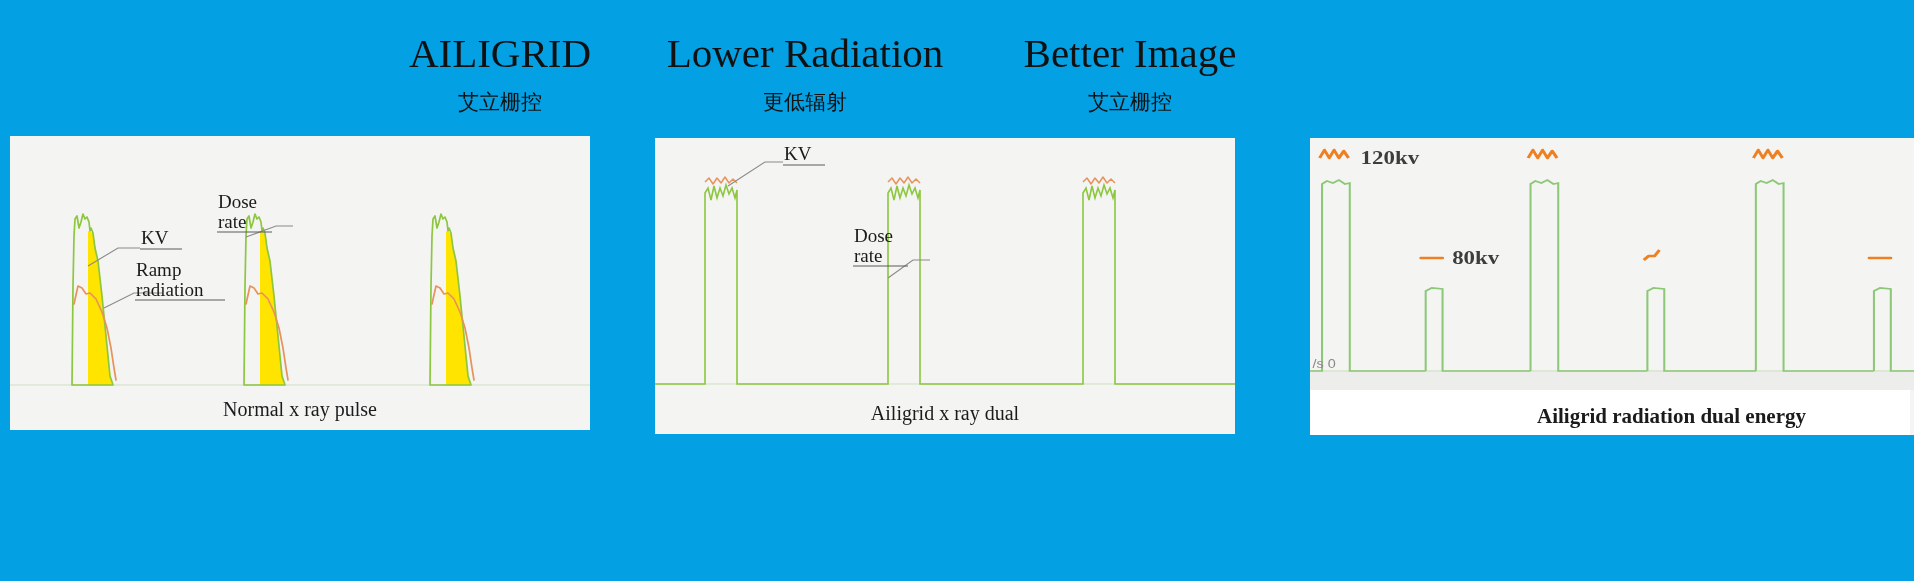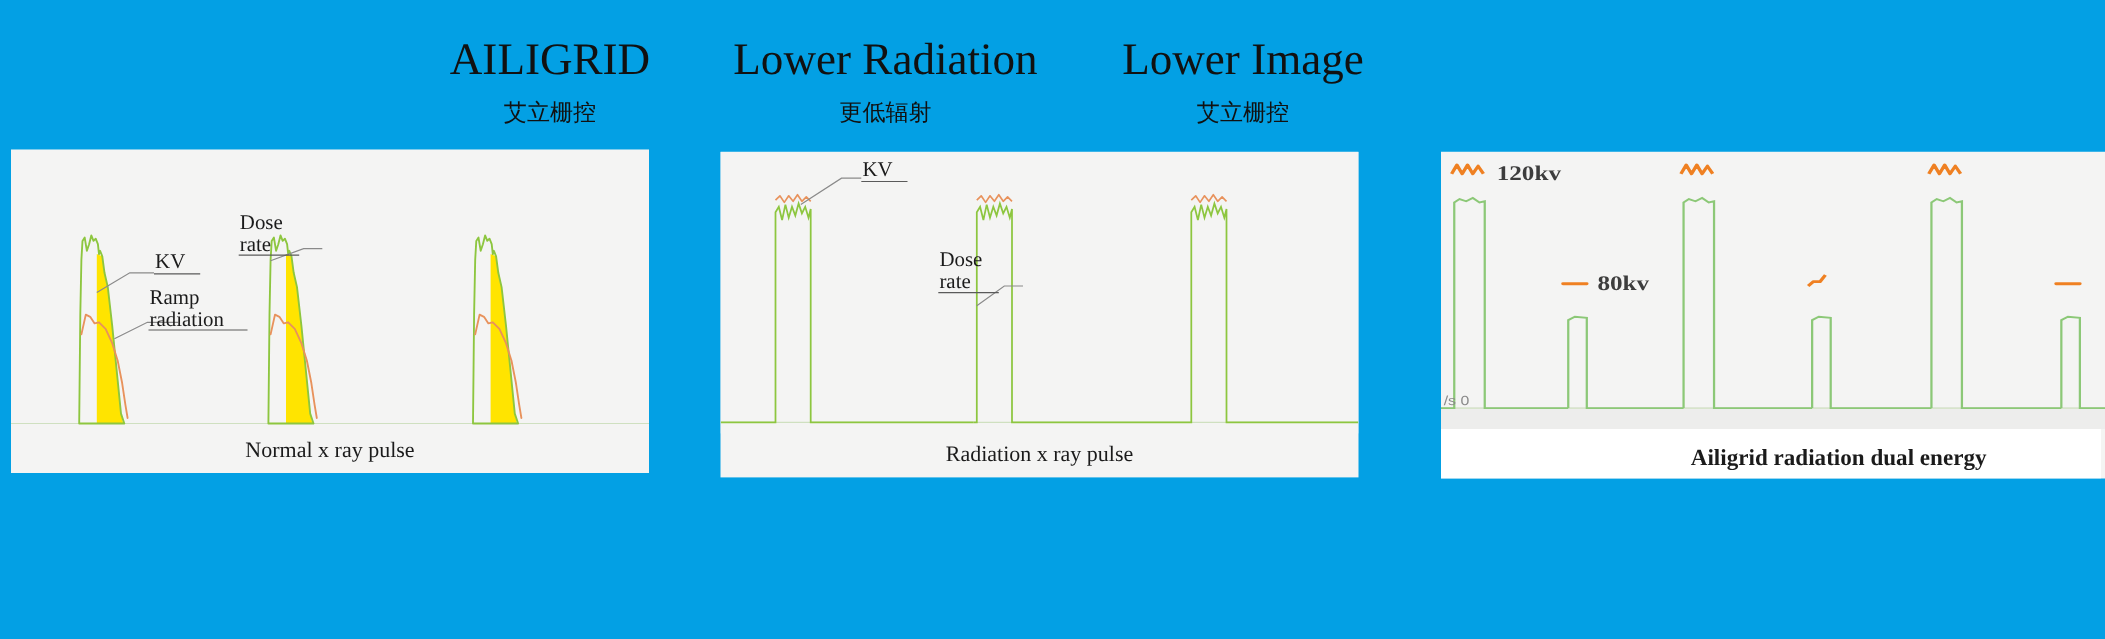--- a/index.html
+++ b/index.html
@@ -130,21 +130,21 @@
     <div class="en">Lower Radiation</div>
     <div class="cn">更低辐射</div>
   </div>
 
   <div class="head-col" id="head-col-0">
     <div class="en">AILIGRID</div>
     <div class="cn">艾立栅控</div>
   </div>
 
   <div class="head-col" id="head-col-2">
-    <div class="en">Lower Image</div>
+    <div class="en">Better Image</div>
     <div class="cn">艾立栅控</div>
   </div>
 
 </div>
 
 <div class="panel" id="panel-0">
 
   <div class="plot-area">
     <svg class="plot-svg" viewBox="0 0 580 258" preserveAspectRatio="none">
 
@@ -234,21 +234,21 @@
       <g>
         <path class="leader" d="M 233 140 L 258 122 L 275 122"></path>
         <text class="ann" x="199" y="104">Dose</text>
         <text class="ann" x="199" y="124">rate</text>
         <line class="underline" x1="198" y1="128" x2="253" y2="128"></line>
       </g>
 
     </svg>
   </div>
 
-  <div class="caption">Radiation x ray pulse</div>
+  <div class="caption">Ailigrid x ray dual</div>
 </div>
 
 <div class="panel" id="panel-2">
 
   <div class="plot-area">
     <svg class="plot-svg" viewBox="0 0 600 252" preserveAspectRatio="none">
 
       <rect x="0" y="232" width="600" height="20" fill="#ededec"></rect>
       <line x1="0" y1="233" x2="600" y2="233" stroke="#cfe0c0" stroke-width="1"></line>
 

